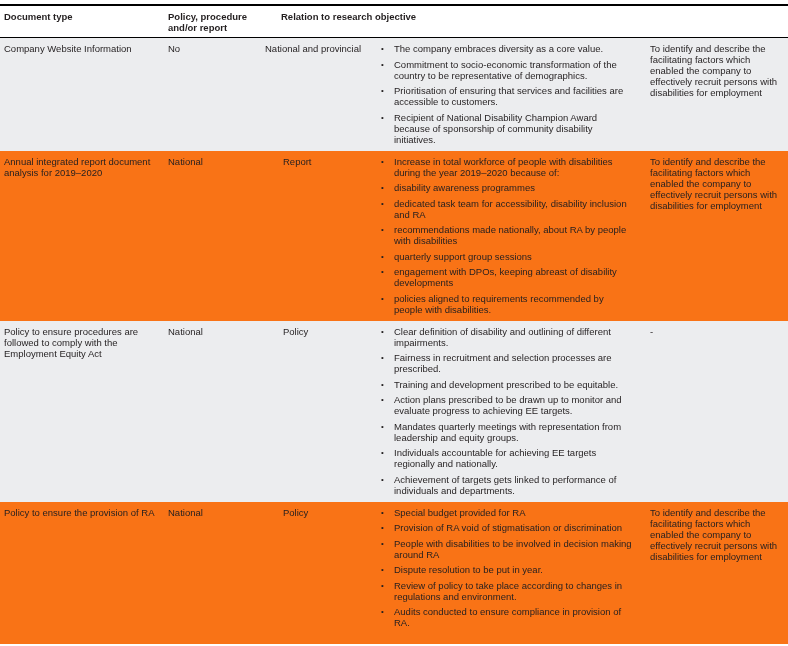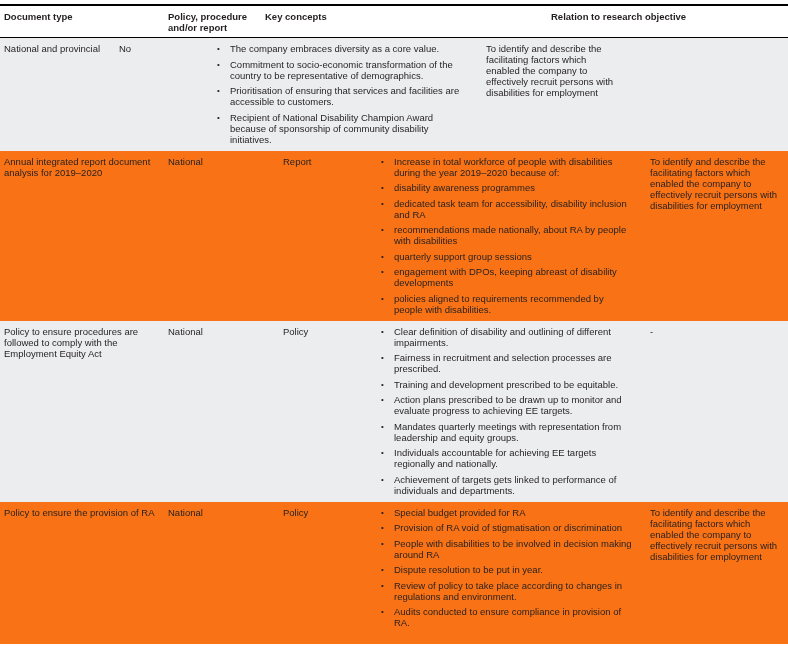--- a/index.html
+++ b/index.html
@@ -35,30 +35,30 @@
 <body>
 
 <div class="page">
 
 
   <div class="rule-thick"></div>
 
   <div class="header-row">
     <div class="cell col-doc">Document type</div>
     <div class="cell col-type">Policy, procedure and/or report</div>
-    <div class="cell col-key">Key concepts</div>
     <div class="cell col-rel hdr">Relation to research objective</div>
   </div>
 
   <div class="rule-thin"></div>
 
   <div>
       <div class="trow shaded">
+        <div class="cell col-doc"><span>Company Website Information</span></div>
+        <div class="cell col-type">No</div>
         <div class="cell col-org">National and provincial</div>
-        <div class="cell col-type">No</div>
         <div class="cell col-key">
           <div class="bullet-item">
             <span class="bullet">•</span>
             <span class="bullet-text">The company embraces diversity as a core value.</span>
           </div>
           <div class="bullet-item">
             <span class="bullet">•</span>
             <span class="bullet-text">Commitment to socio-economic transformation of the country to be representative of demographics.</span>
           </div>
           <div class="bullet-item">

